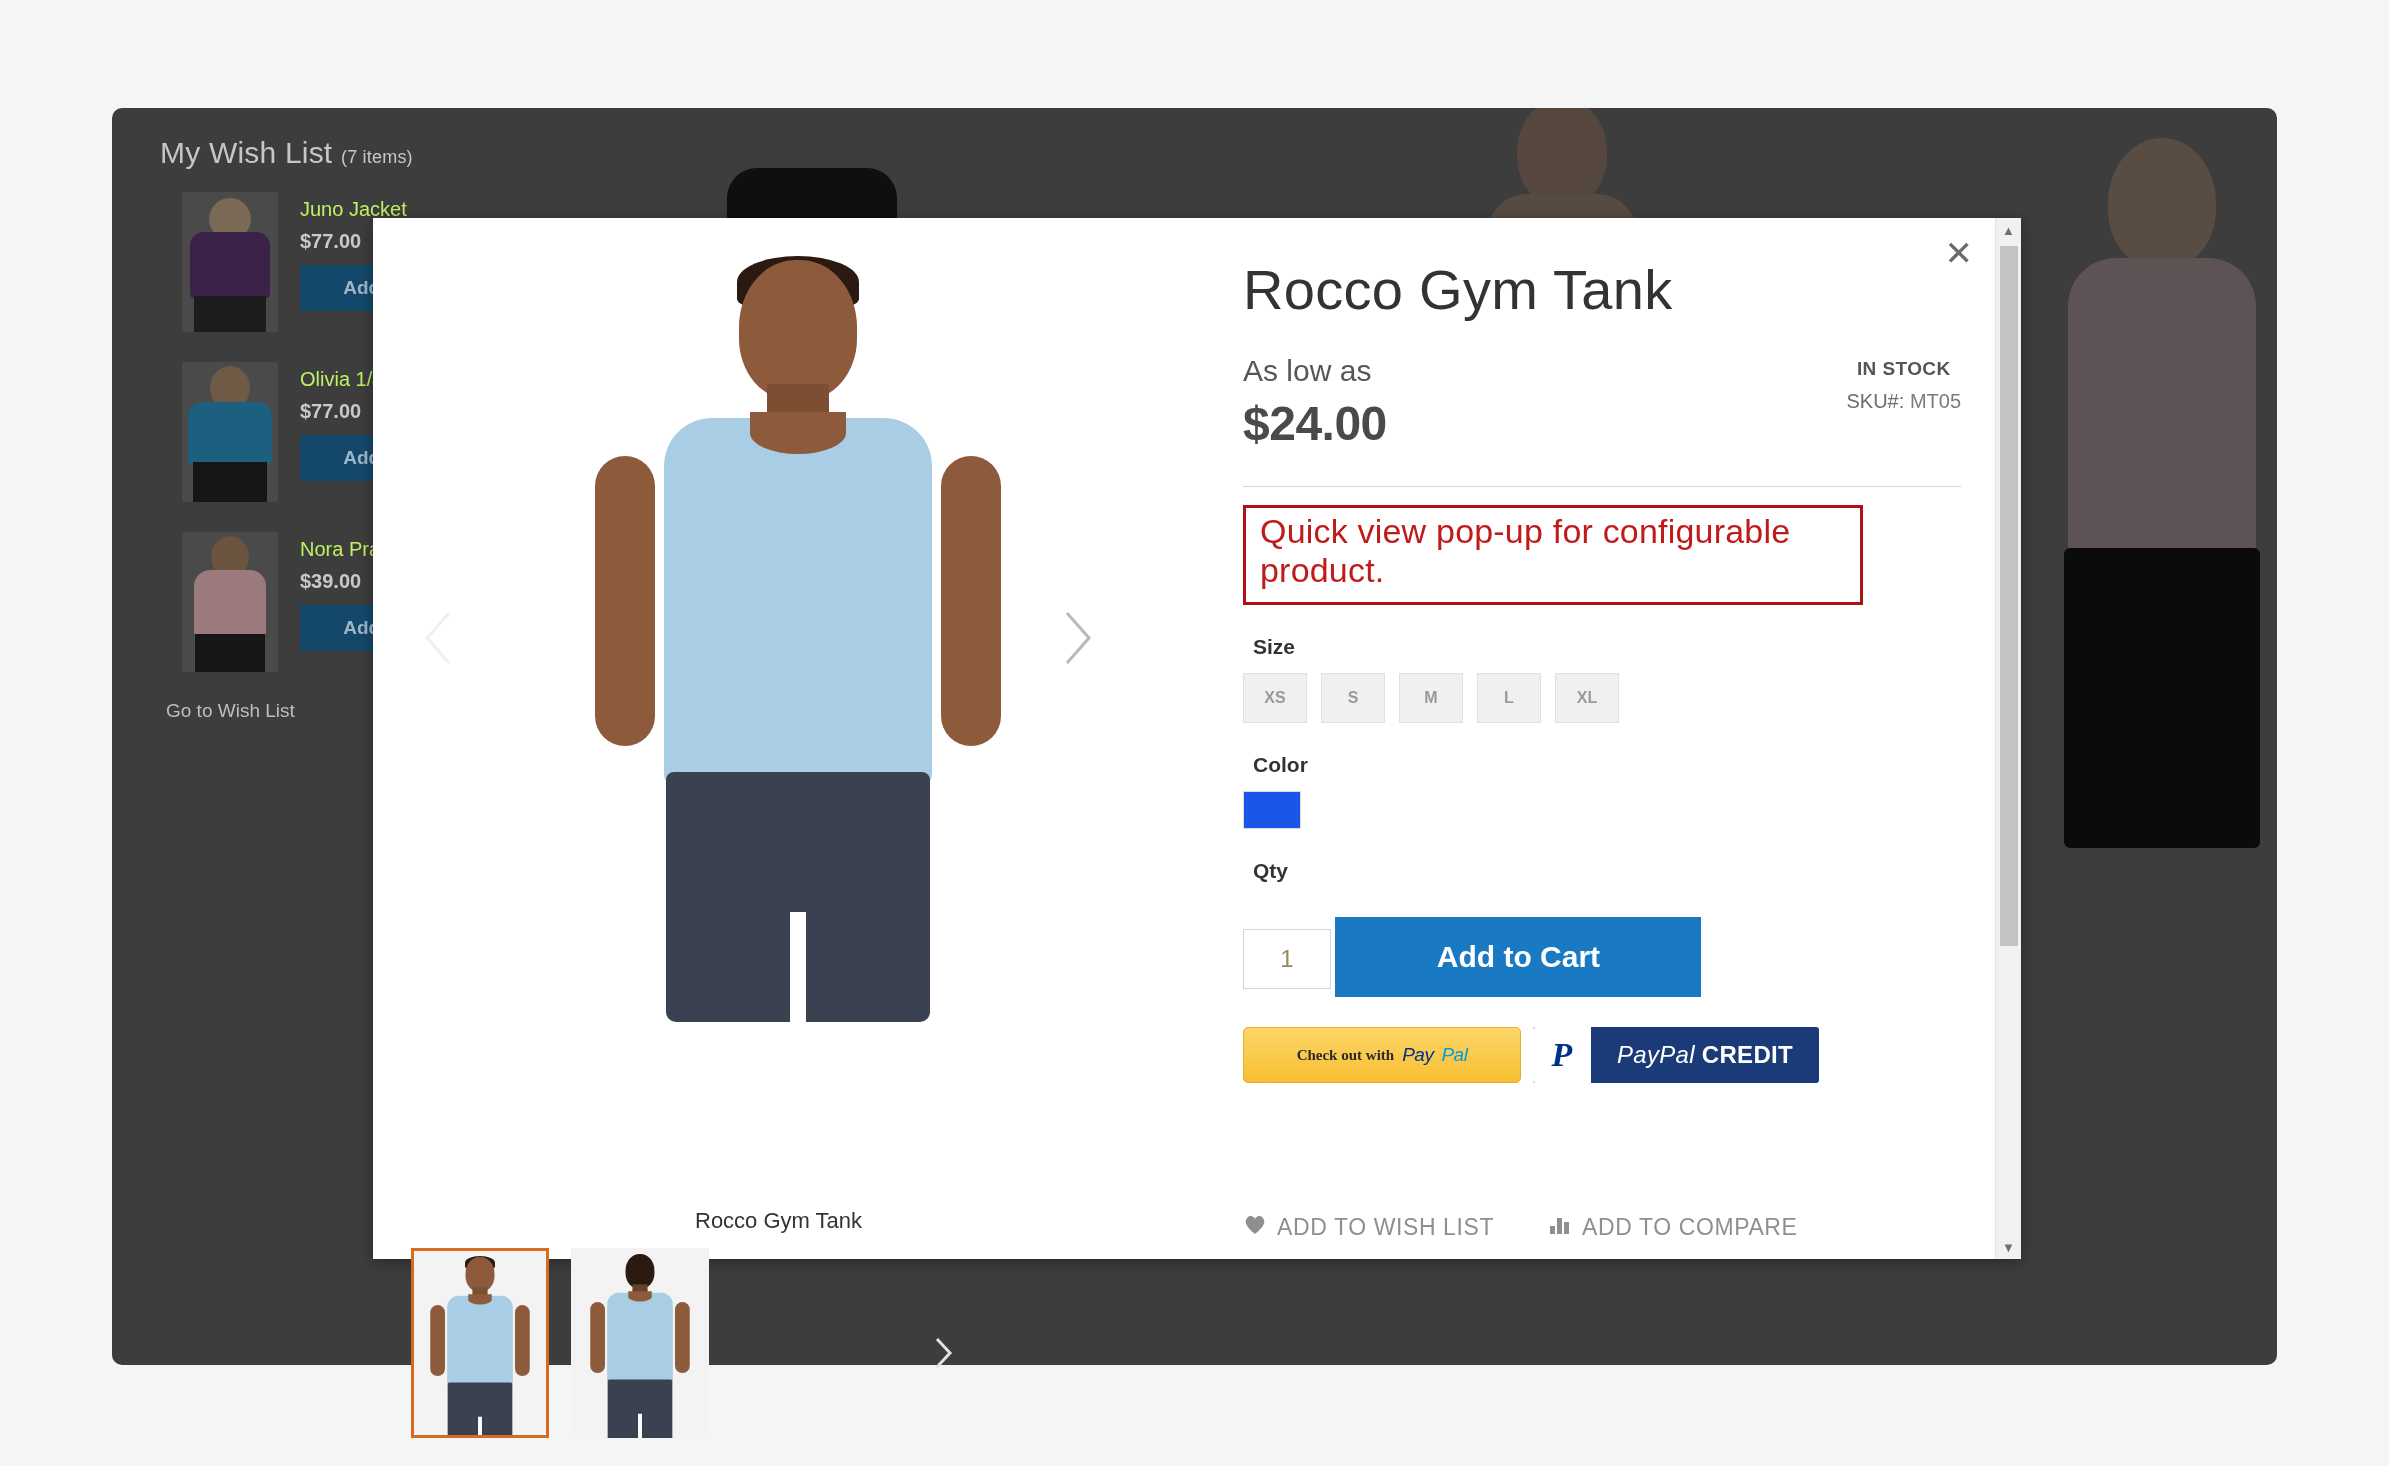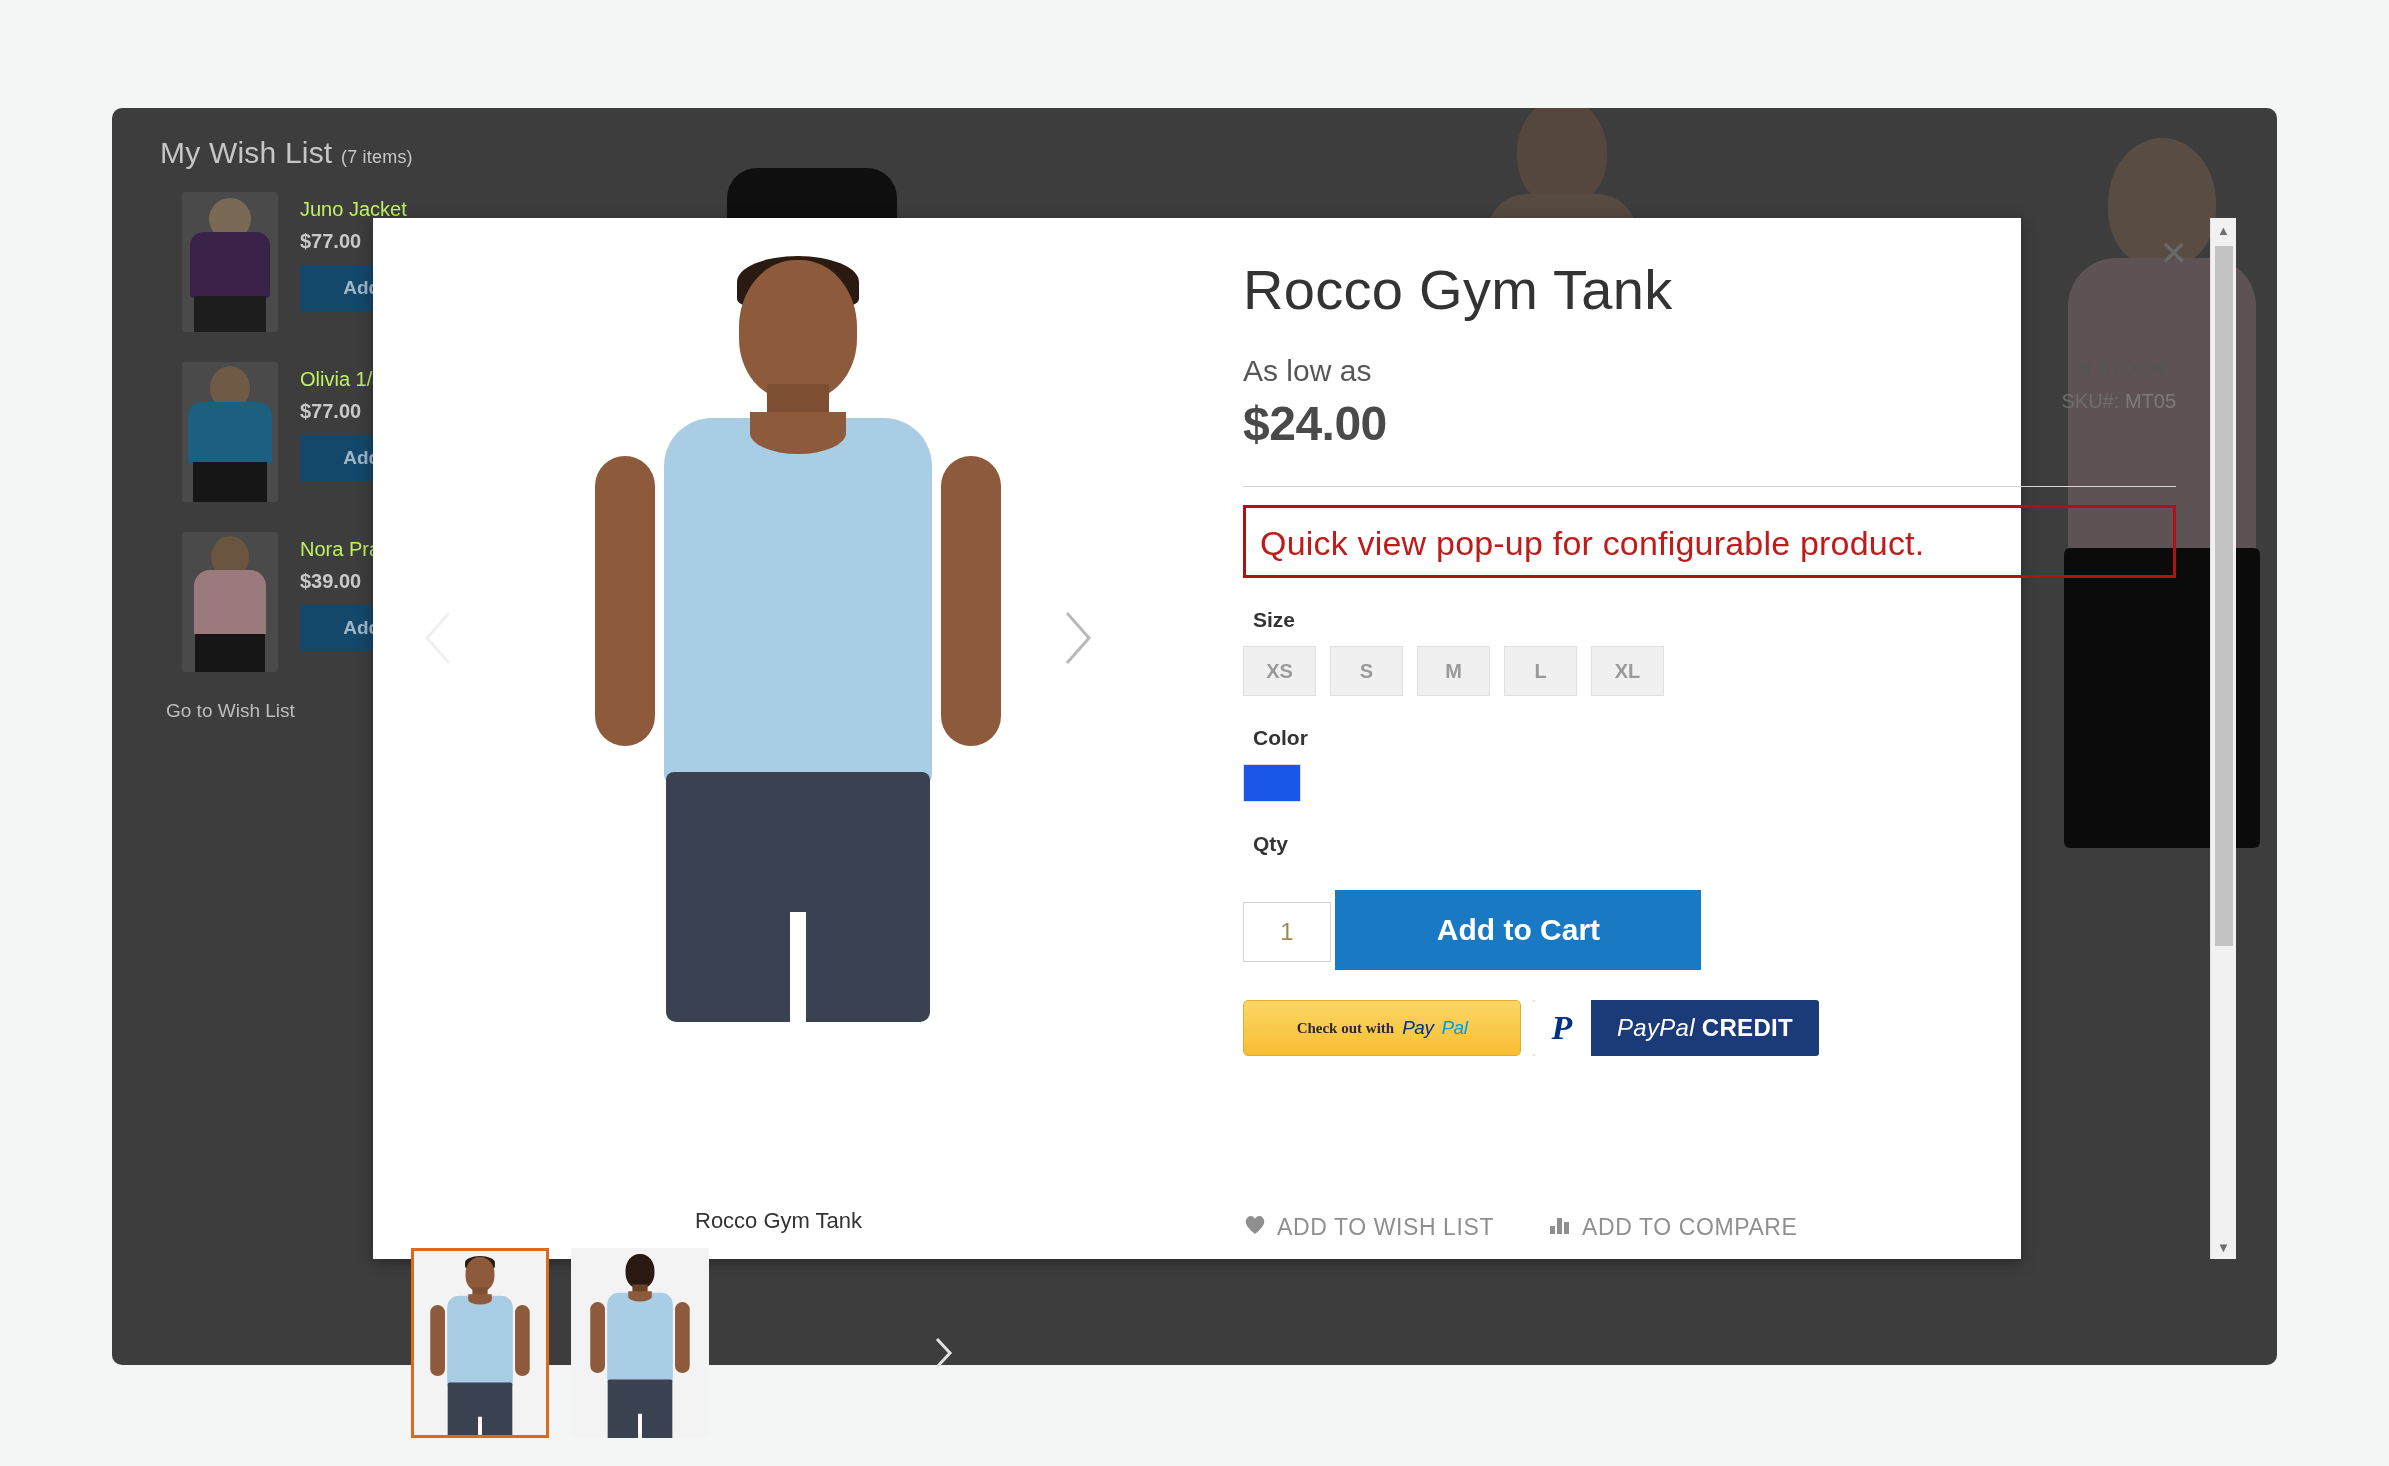--- a/index.html
+++ b/index.html
@@ -223,39 +223,39 @@
   #sku-line .sku-label { color: #6d6d6d; }
 
   #info-divider {
     height: 1px; background: #d6d6d6;
     margin: 22px 0 0 0;
   }
 
   #annotation-box {
     margin-top: 18px;
     border: 3px solid #b01212;
-    padding: 16px 14px 12px 14px;
-    width: 933px;
+    padding: 4px 14px 12px 14px;
+    width: 620px;
   }
   #annotation-text {
     font-size: 34px; color: #c01b1b; font-weight: 400;
     letter-spacing: .2px;
   }
 
   .field-label {
     font-size: 21px; font-weight: bold; color: #333;
     margin-top: 30px;
     margin-left: 10px;
   }
   #size-swatches { display: flex; gap: 14px; margin-top: 14px; }
   .size-swatch {
-    width: 73px; height: 50px;
+    width: 64px; height: 50px;
     background: #f0f0f0; border: 1px solid #e0e0e0;
     display: flex; align-items: center; justify-content: center;
-    font-size: 20px; color: #9a9a9a; font-weight: bold;
+    font-size: 16px; color: #9a9a9a; font-weight: bold;
     cursor: pointer;
   }
   #color-swatches { display: flex; gap: 14px; margin-top: 14px; }
   .color-swatch {
     width: 58px; height: 38px;
     border: 1px solid #dcdcdc;
     cursor: pointer;
   }
   #qty-input {
     margin-top: 14px;

